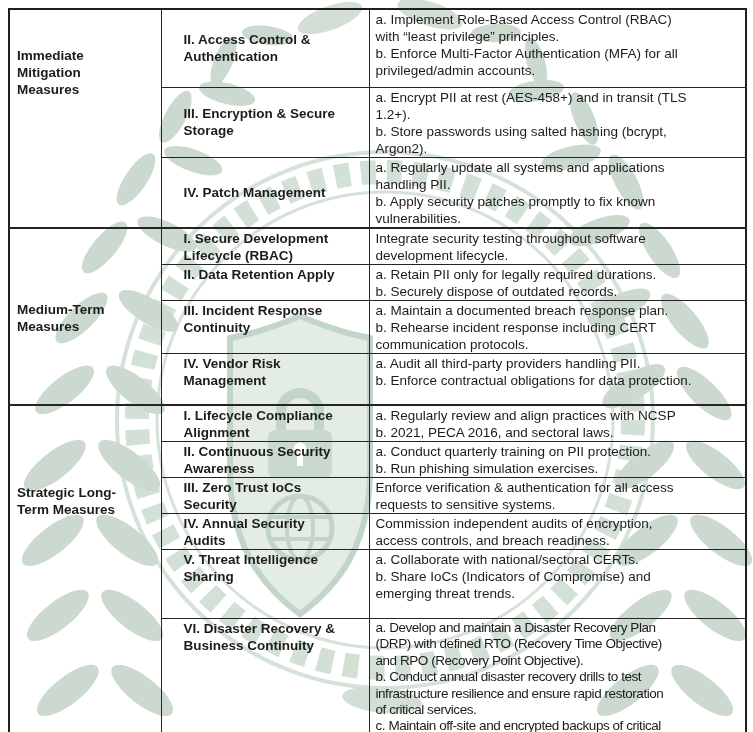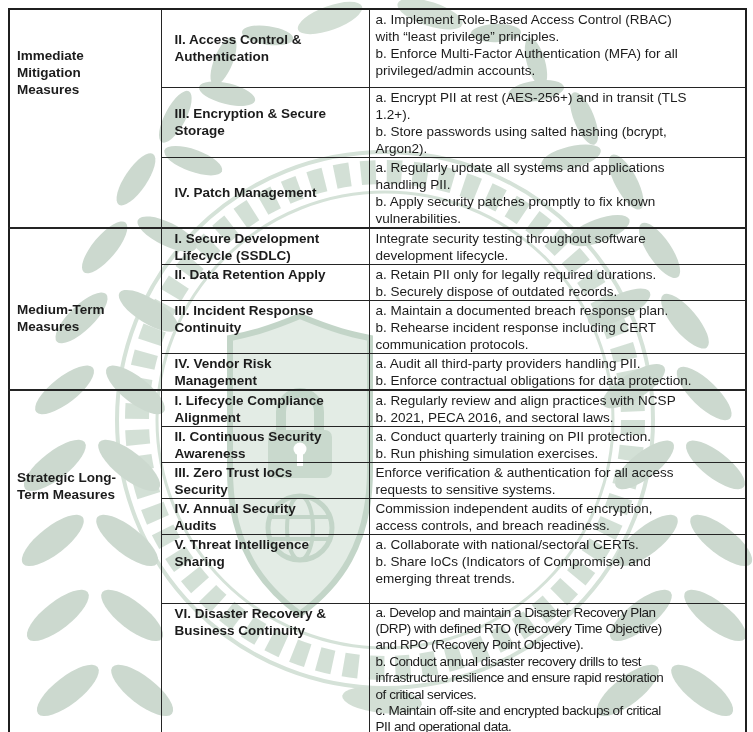--- a/index.html
+++ b/index.html
@@ -9,27 +9,27 @@
   .watermark{position:absolute;left:0;top:0;width:753px;height:732px;z-index:0;}
   table.measures{position:absolute;left:8px;top:8px;z-index:1;
        border-collapse:collapse;table-layout:fixed;width:737px;
        background:transparent;border:2px solid #1f1f1f;}
   td{border:1.5px solid #242424;font-size:13.5px;line-height:17px;
      white-space:pre-line;overflow:hidden;}
   td.cat{font-weight:bold;vertical-align:top;padding:0 4px 16px 7px;}
   td.cat.g1{padding-top:37px;}
   td.cat.g2{padding-top:72px;}
   td.cat.g3{padding-top:78px;}
-  td.measure{font-weight:bold;vertical-align:top;padding:1px 4px 0 13px;}
+  td.measure{font-weight:bold;vertical-align:top;padding:1px 4px 0 22px;}
   tr.mid td.measure{vertical-align:middle;padding-top:0;}
   td.detail{vertical-align:top;padding:1px 3px 0 6px;margin-left:36px;}
   td.detail.condensed{letter-spacing:-0.45px;line-height:16.4px;}
   tr.gstart td{border-top-width:2px;}
   tr.r1{height:78px}tr.r2{height:69px}tr.r3{height:68px}
-  tr.r4{height:34px}tr.r5{height:36px}tr.r6{height:52px}tr.r7{height:36px}
+  tr.r4{height:34px}tr.r5{height:36px}tr.r6{height:52px}tr.r7{height:52px}
   tr.r8{height:35px}tr.r9{height:36px}tr.r10{height:35px}tr.r11{height:35px}
   tr.r12{height:69px}tr.r13{height:133px}
 </style>
 </head>
 <body>
 
 <div class="stage">
 
   <svg class="watermark" viewBox="0 0 753 732" xmlns="http://www.w3.org/2000/svg">
     <defs>
@@ -107,38 +107,38 @@
         <td class="measure">II. Access Control &amp;
 Authentication</td>
         <td class="detail">a. Implement Role-Based Access Control (RBAC)
 with “least privilege” principles.
 b. Enforce Multi-Factor Authentication (MFA) for all
 privileged/admin accounts.</td>
       </tr>
       <tr class="r2 mid">
         <td class="measure">III. Encryption &amp; Secure
 Storage</td>
-        <td class="detail">a. Encrypt PII at rest (AES-256+) and in transit (TLS
+        <td class="detail">a. Encrypt PII at rest (AES-458+) and in transit (TLS
 1.2+).
 b. Store passwords using salted hashing (bcrypt,
 Argon2).</td>
       </tr>
       <tr class="r3 mid">
         <td class="measure">IV. Patch Management</td>
         <td class="detail">a. Regularly update all systems and applications
 handling PII.
 b. Apply security patches promptly to fix known
 vulnerabilities.</td>
       </tr>
 
       <tr class="r4 gstart">
         <td class="cat g2" rowspan="4">Medium-Term
 Measures</td>
         <td class="measure">I. Secure Development
-Lifecycle (SSDLC)</td>
+Lifecycle (RBAC)</td>
         <td class="detail">Integrate security testing throughout software
 development lifecycle.</td>
       </tr>
       <tr class="r5">
         <td class="measure">II. Data Retention Apply</td>
         <td class="detail">a. Retain PII only for legally required durations.
 b. Securely dispose of outdated records.</td>
       </tr>
       <tr class="r6">
         <td class="measure">III. Incident Response

